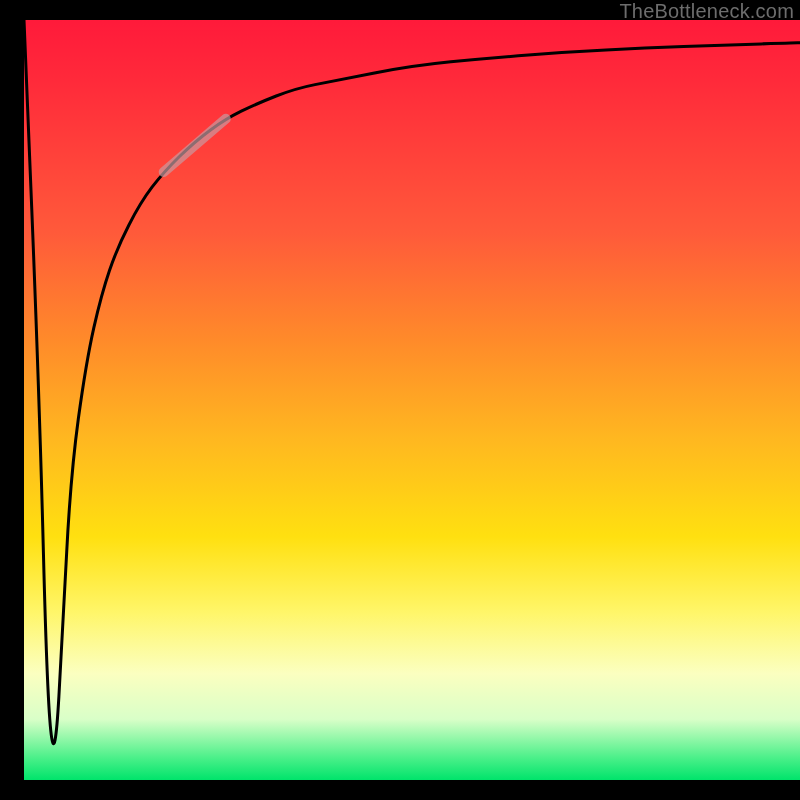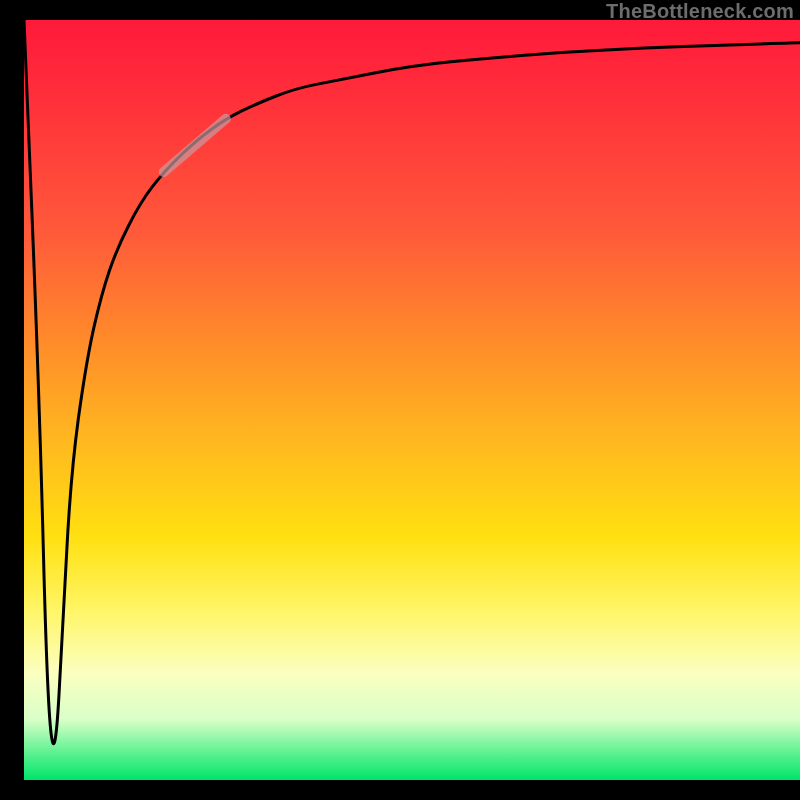--- a/index.html
+++ b/index.html
@@ -9,21 +9,20 @@
     height: 800px;
     background: #000;
     overflow: hidden;
     font-family: Arial, Helvetica, sans-serif;
   }
   .frame {
     position: relative;
     width: 800px;
     height: 768px;
     background: #000;
-    font-weight: bold;
   }
   .plot-area {
     position: absolute;
     left: 24px;
     top: 20px;
     width: 776px;
     height: 760px;
     
     background: linear-gradient(
       to bottom,

